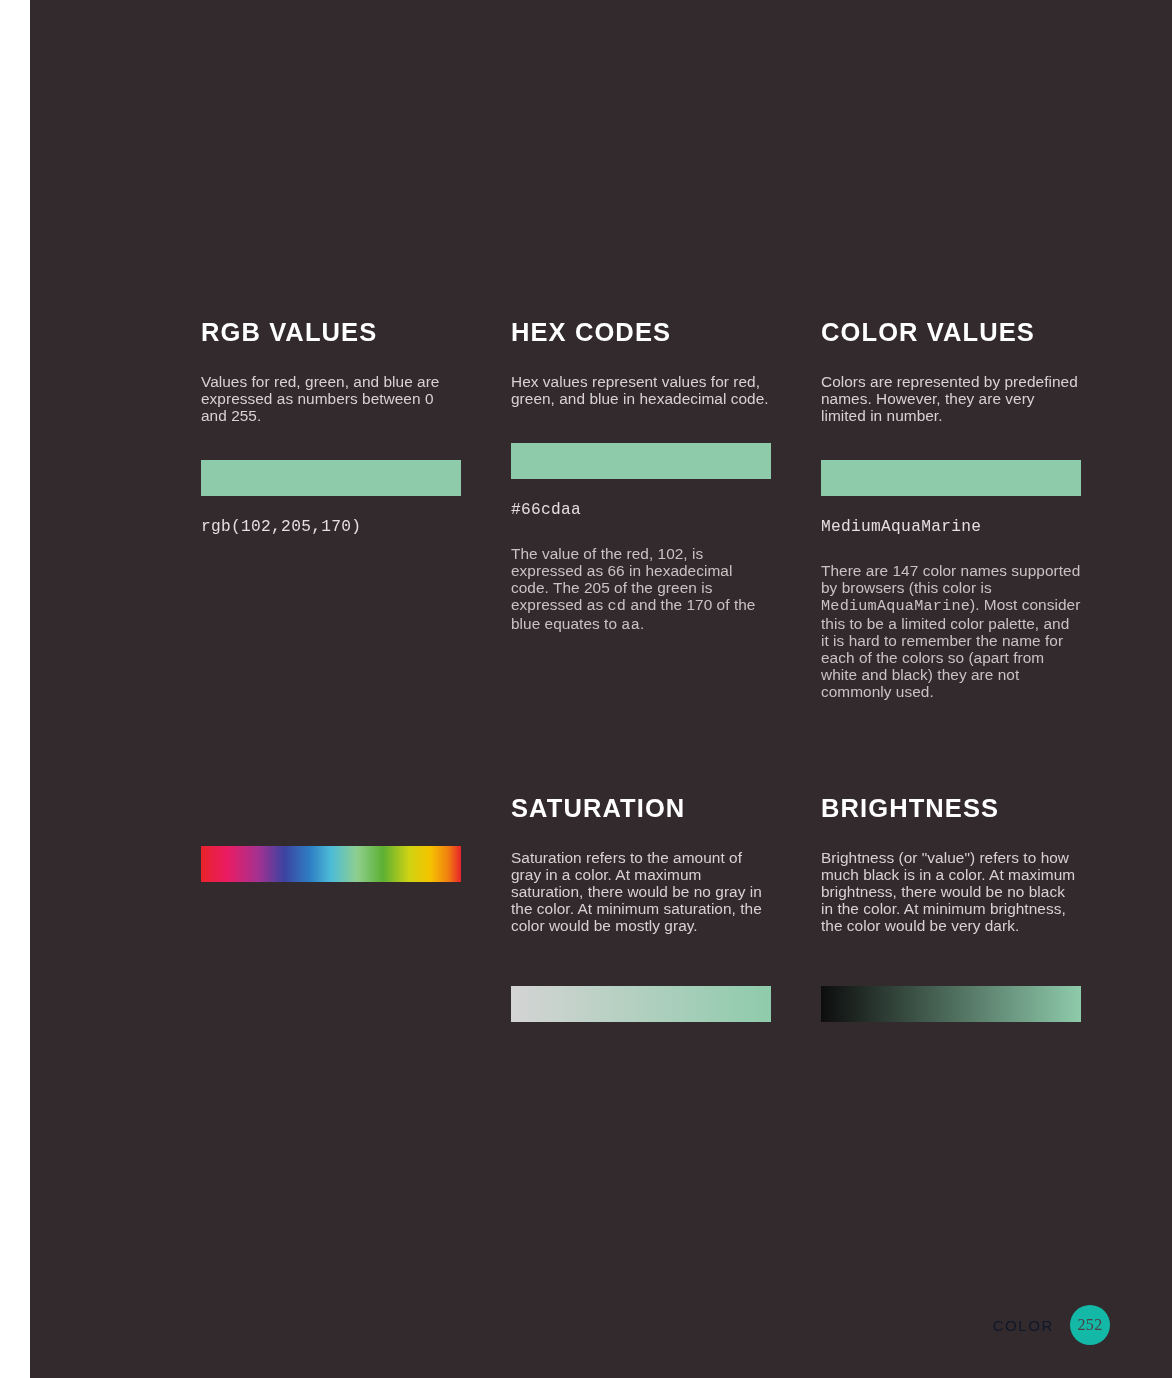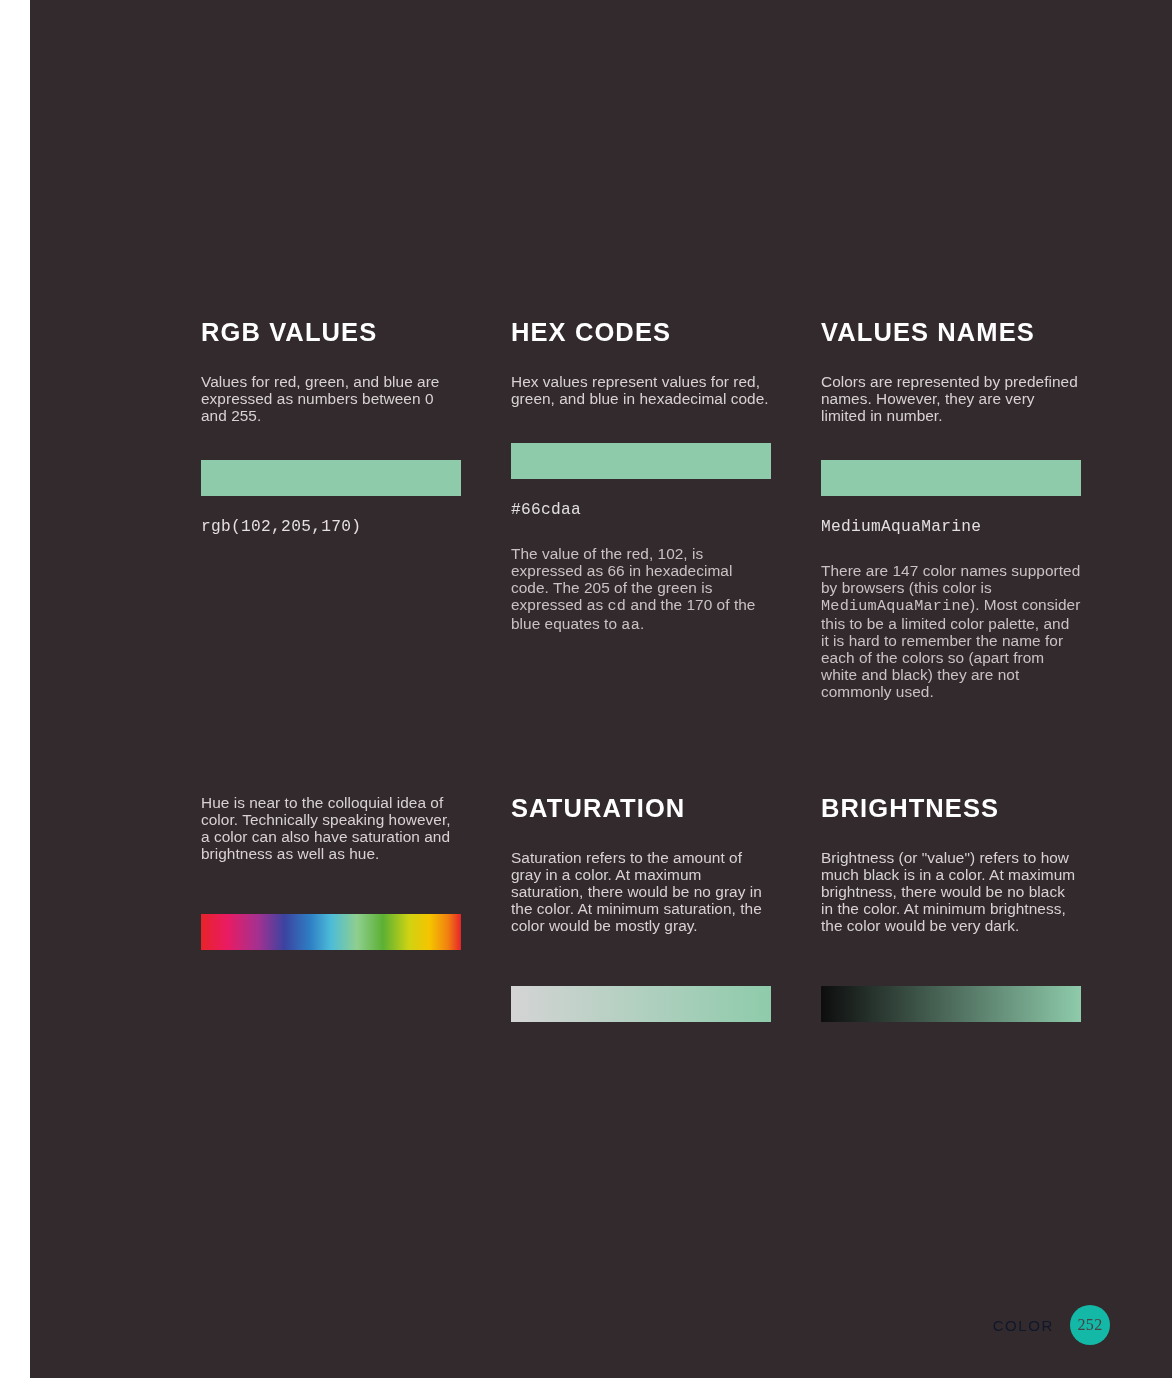--- a/index.html
+++ b/index.html
@@ -177,35 +177,34 @@
 
       <div class="col">
         <div class="sect-title">HEX CODES</div>
         <div class="body-text bright">Hex values represent values for red, green, and blue in hexadecimal code.</div>
         <div class="swatch"></div>
         <div class="mono-line">#66cdaa</div>
         <div class="body-text"><span>The value of the red, 102, is expressed as 66 in hexadecimal code. The 205 of the green is expressed as </span><span class="mono">cd</span><span> and the 170 of the blue equates to </span><span class="mono">aa</span><span>.</span></div>
       </div>
 
       <div class="col">
-        <div class="sect-title">VALUES NAMES</div>
+        <div class="sect-title">COLOR VALUES</div>
         <div class="body-text bright">Colors are represented by predefined names. However, they are very limited in number.</div>
         <div class="swatch"></div>
         <div class="mono-line">MediumAquaMarine</div>
         <div class="body-text"><span>There are 147 color names supported by browsers (this color is </span><span class="mono">MediumAquaMarine</span><span>). Most consider this to be a limited color palette, and it is hard to remember the name for each of the colors so (apart from white and black) they are not commonly used.</span></div>
       </div>
 
     </div>
 
     <div class="row-gap"></div>
 
     <div class="grid-row">
 
       <div class="col">
-        <div class="body-text bright">Hue is near to the colloquial idea of color. Technically speaking however, a color can also have saturation and brightness as well as hue.</div>
         <div class="bar-gap"></div>
         <div class="grad-bar grad-hue"></div>
       </div>
 
       <div class="col">
         <div class="sect-title">SATURATION</div>
         <div class="body-text bright">Saturation refers to the amount of gray in a color. At maximum saturation, there would be no gray in the color. At minimum saturation, the color would be mostly gray.</div>
         <div class="bar-gap"></div>
         <div class="grad-bar grad-sat"></div>
       </div>

